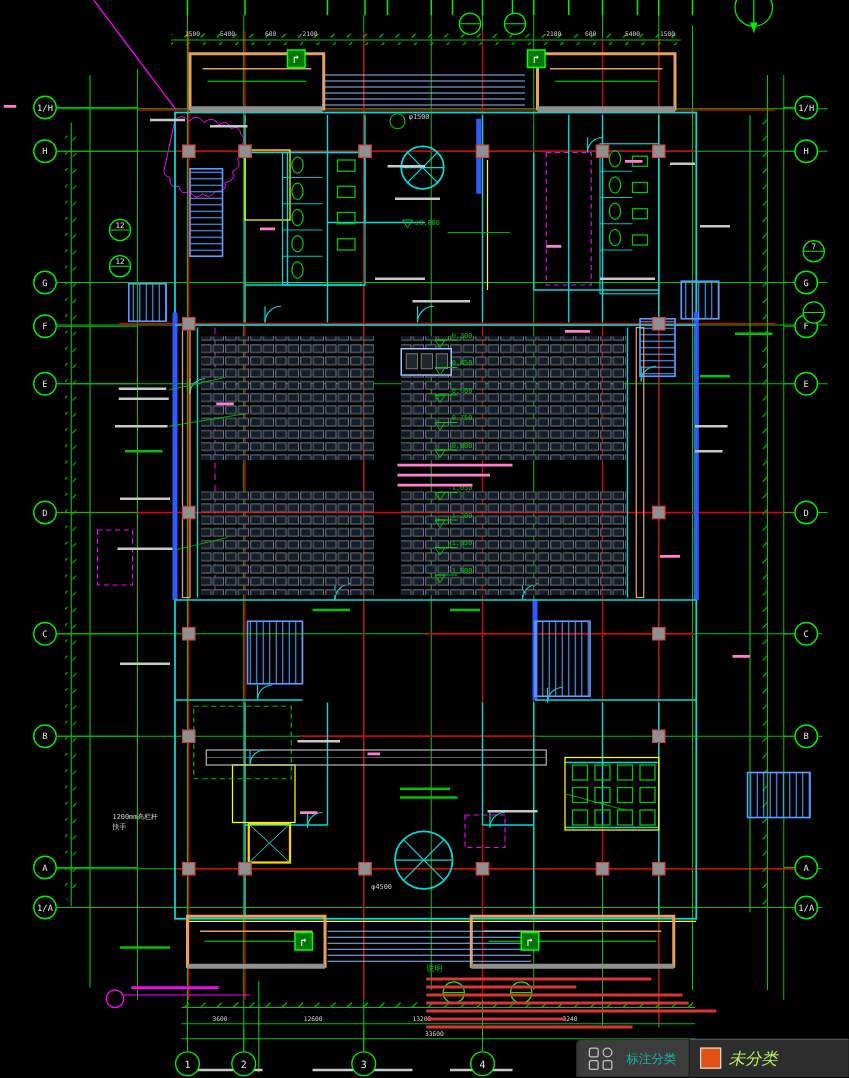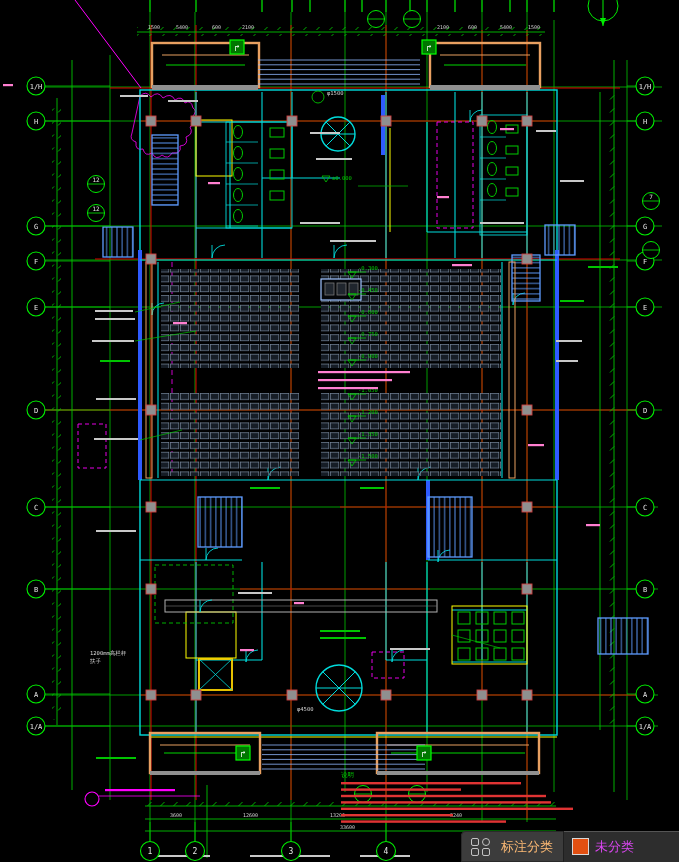--- a/index.html
+++ b/index.html
@@ -11,25 +11,25 @@
   .toolbar{position:absolute;left:461px;top:831px;width:218px;height:31px;
            background:#3c3c3c;display:flex;align-items:center;
            border-top-left-radius:5px;box-shadow:0 0 0 1px #2a2a2a inset;}
   .tb-icon{width:22px;height:22px;margin-left:9px;position:relative;flex:none;}
   .tb-icon i{position:absolute;width:8px;height:8px;border:1.6px solid #c4c4c4;
              border-radius:2px;box-sizing:border-box;}
   .tb-icon i.a{left:1px;top:2px;}
   .tb-icon i.b{right:2px;top:2px;border-radius:50%;}
   .tb-icon i.c{left:1px;bottom:2px;}
   .tb-icon i.d{right:2px;bottom:2px;}
-  .tb-label{color:#fdba74;font-size:13px;margin-left:9px;white-space:nowrap;flex:none;}
+  .tb-label{color:#14b8a6;font-size:10px;margin-left:9px;white-space:nowrap;flex:none;}
   .tb-right{margin-left:10px;height:31px;flex:1;display:flex;align-items:center;
             background:#2d2d2d;border-left:1px solid #1f1f1f;box-shadow:0 1px 0 #555 inset;}
   .swatch{width:15px;height:15px;margin-left:8px;border:1px solid #d8d8d8;flex:none;}
-  .tb-right span.lbl{color:#d946ef;font-size:13px;margin-left:6px;white-space:nowrap;}
+  .tb-right span.lbl{color:#bef264;font-size:13px;margin-left:6px;white-space:nowrap;font-style:italic;}
 </style>
 </head>
 <body>
 
 <div class="screen">
   <svg id="cad" width="679" height="862" viewBox="0 0 679 862">
     <defs>
       <pattern id="seatPat" width="10" height="9.8" patternUnits="userSpaceOnUse">
         <rect x="0.6" y="1.4" width="8.2" height="6.2" fill="#161d26" stroke="#76879c" stroke-width="0.7"></rect>
       </pattern>

